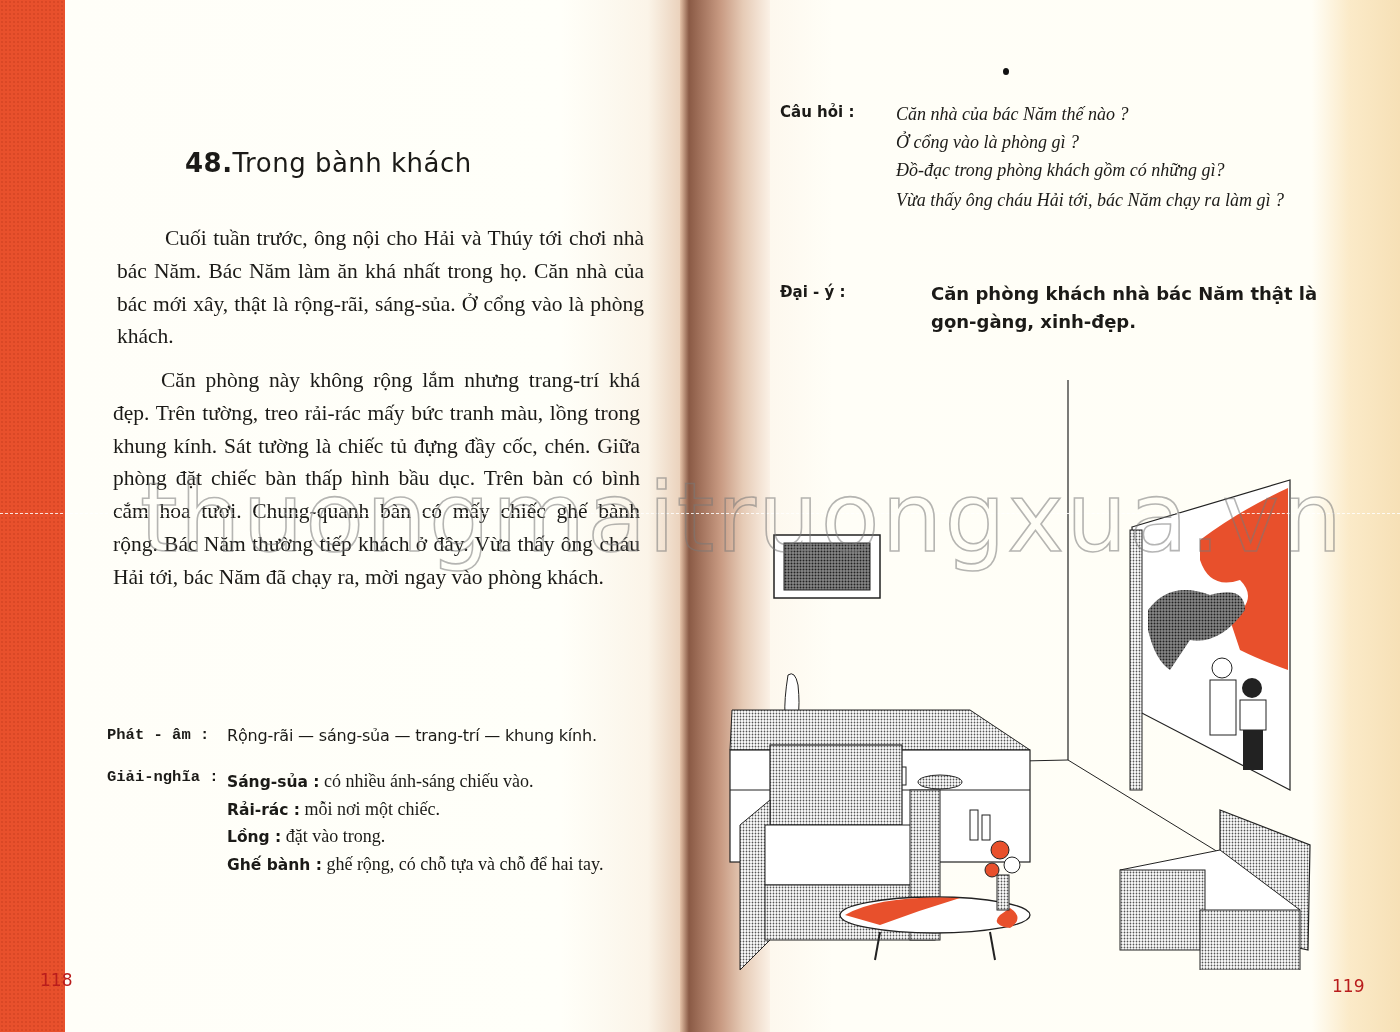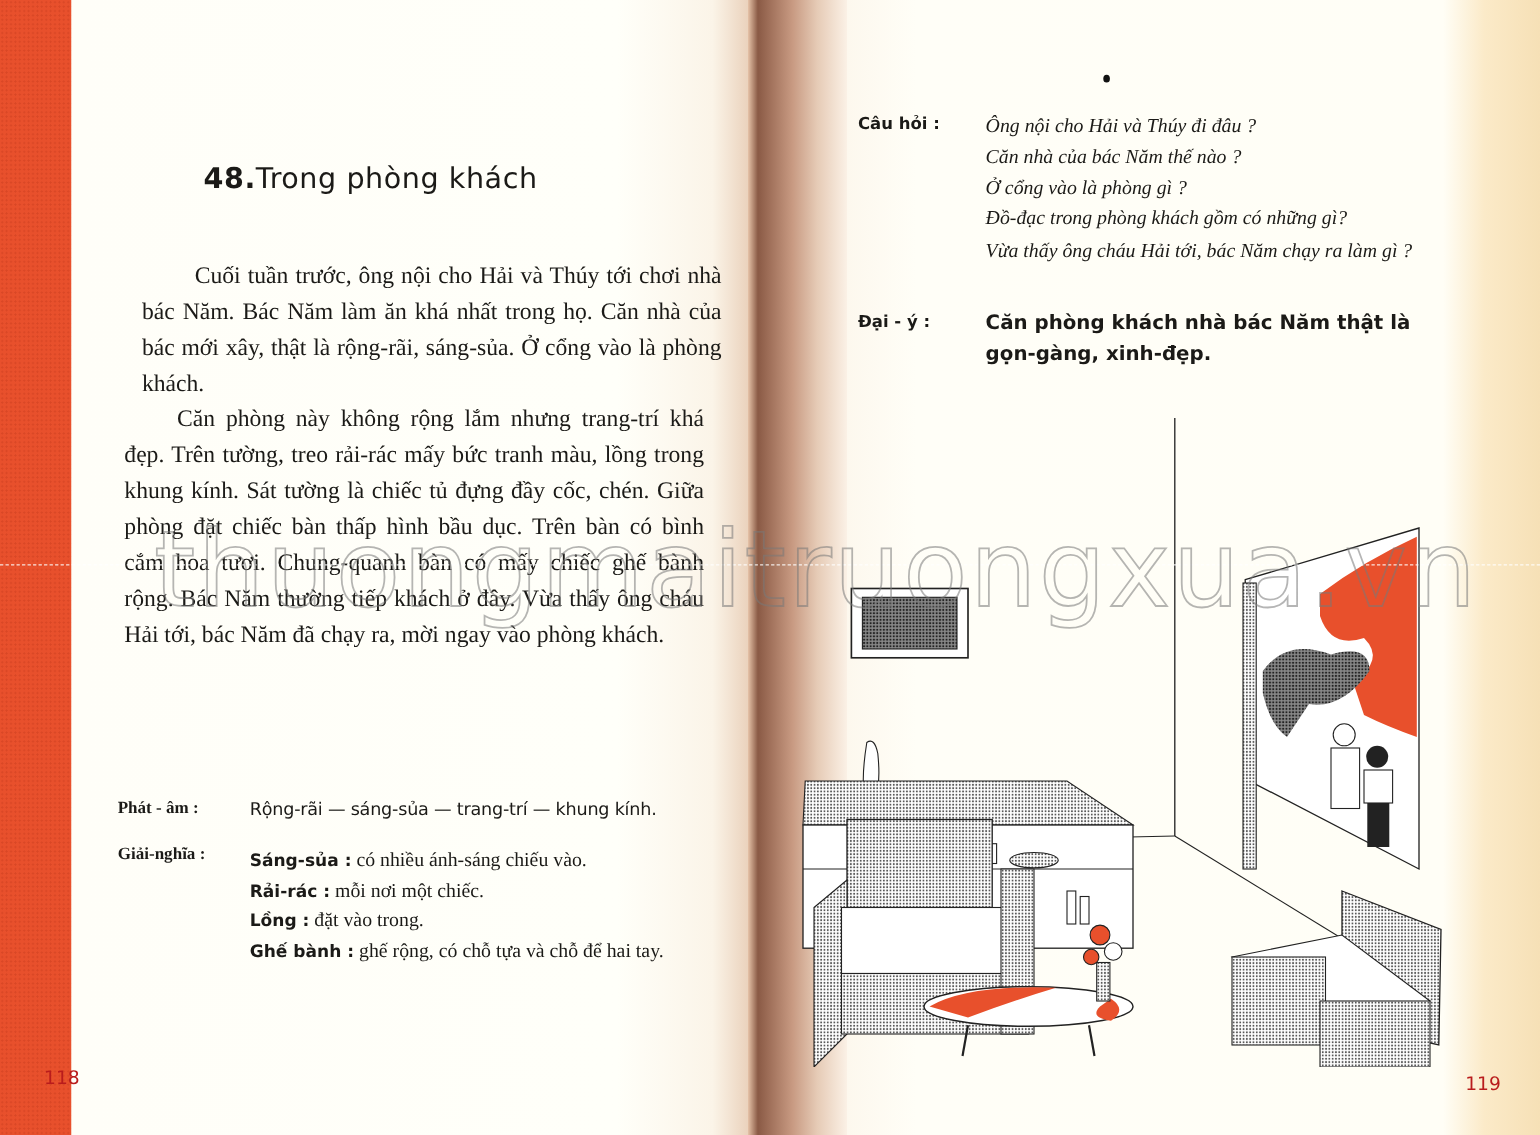--- a/index.html
+++ b/index.html
@@ -44,21 +44,21 @@
     }
     .para1 { top: 218px; }
     .para2 { top: 364px; }
 
     .vocab {
       position: absolute; left: 107px; width: 570px;
       font-size: 17px;
     }
     .vocab-row { display: flex; }
     .vocab-label {
-      font-family: Liberation Serif, serif; font-weight: bold; font-size: 15.5px;
+      font-family: Liberation Mono, monospace; font-weight: bold; font-size: 15.5px;
       width: 120px; flex: 0 0 120px; white-space: nowrap;
     }
     .phat-am { top: 726px; }
     .phat-am .value {
       font-family: "DejaVu Sans", sans-serif; font-size: 16px; letter-spacing: -0.2px;
     }
     .giai-nghia { top: 768px; }
     .defs { flex: 1; }
     .def { font-family: "Liberation Serif", serif; font-size: 18px; line-height: 26.5px; }
     .def .term { font-family: "DejaVu Sans", sans-serif; font-weight: bold; font-size: 15.5px; }
@@ -77,21 +77,21 @@
       font-family: "DejaVu Sans", sans-serif; font-weight: bold; font-size: 15px;
       width: 116px; flex: 0 0 116px; white-space: nowrap; padding-top: 3px; margin-left: 28px;
     }
     .q-list { flex: 1; }
     .q {
       font-family: "Liberation Serif", serif; font-style: italic; font-size: 18px; line-height: 28px;
       text-align: justify;
     }
     .dai-y { position: absolute; left: 752px; top: 280px; width: 570px; }
     .dai-y .value {
-      font-family: "DejaVu Sans", sans-serif; font-size: 18px; line-height: 28px; font-weight: 600;
+      font-family: "DejaVu Sans", sans-serif; font-size: 18px; line-height: 28px; font-weight: 600; margin-left: 35px;
     }
 
     .dot { position: absolute; left: 1003px; top: 68px; width: 6px; height: 7px; background: #111; border-radius: 50%; }
 
     .illustration { position: absolute; left: 700px; top: 370px; width: 650px; height: 600px; }
 
     .watermark {
       position: absolute; left: 140px; top: 468px; width: 1140px;
       font-family: "DejaVu Sans", sans-serif; font-size: 96px; letter-spacing: 2px;
       color: transparent; -webkit-text-stroke: 1.6px rgba(120,120,120,0.55);
@@ -105,24 +105,24 @@
 </head>
 <body>
 
 <div class="spread">
   <div class="red-margin"></div>
   <div class="left-page"></div>
   <div class="gutter"></div>
   <div class="right-page"></div>
 
   <div class="chapter-title">
-    <span class="num">48.</span><span>Trong phòng khách</span>
-  </div>
-
-  <p class="para para1" style="margin:16px">Cuối tuần trước, ông nội cho Hải và Thúy tới chơi nhà bác Năm. Bác Năm làm ăn khá nhất trong họ. Căn nhà của bác mới xây, thật là rộng-rãi, sáng-sủa. Ở cổng vào là phòng khách.</p>
+    <span class="num">48.</span><span>Trong bành khách</span>
+  </div>
+
+  <p class="para para1" style="margin:4px">Cuối tuần trước, ông nội cho Hải và Thúy tới chơi nhà bác Năm. Bác Năm làm ăn khá nhất trong họ. Căn nhà của bác mới xây, thật là rộng-rãi, sáng-sủa. Ở cổng vào là phòng khách.</p>
   <p class="para para2" style="margin:0">Căn phòng này không rộng lắm nhưng trang-trí khá đẹp. Trên tường, treo rải-rác mấy bức tranh màu, lồng trong khung kính. Sát tường là chiếc tủ đựng đầy cốc, chén. Giữa phòng đặt chiếc bàn thấp hình bầu dục. Trên bàn có bình cắm hoa tươi. Chung-quanh bàn có mấy chiếc ghế bành rộng. Bác Năm thường tiếp khách ở đây. Vừa thấy ông cháu Hải tới, bác Năm đã chạy ra, mời ngay vào phòng khách.</p>
 
   <div class="vocab phat-am vocab-row">
     <span class="vocab-label">Phát - âm :</span>
     <span class="value">Rộng-rãi — sáng-sủa — trang-trí — khung kính.</span>
   </div>
 
   <div class="vocab giai-nghia vocab-row">
     <span class="vocab-label">Giải-nghĩa :</span>
     <div class="defs">
@@ -141,21 +141,20 @@
     </div>
   </div>
 
   <div class="page-num page-left">118</div>
 
   <div class="dot"></div>
 
   <div class="questions q-row">
     <span class="q-label">Câu hỏi :</span>
     <div class="q-list">
-      <div class="q">Ông nội cho Hải và Thúy đi đâu ?</div>
       <div class="q">Căn nhà của bác Năm thế nào ?</div>
       <div class="q">Ở cổng vào là phòng gì ?</div>
       <div class="q">Đồ-đạc trong phòng khách gồm có những gì?</div>
       <div class="q" style="line-height:24px;padding-top:4px">Vừa thấy ông cháu Hải tới, bác Năm chạy ra làm gì ?</div>
     </div>
   </div>
 
   <div class="dai-y q-row">
     <span class="q-label">Đại - ý :</span>
     <div class="q-list value">Căn phòng khách nhà bác Năm thật là gọn-gàng, xinh-đẹp.</div>

